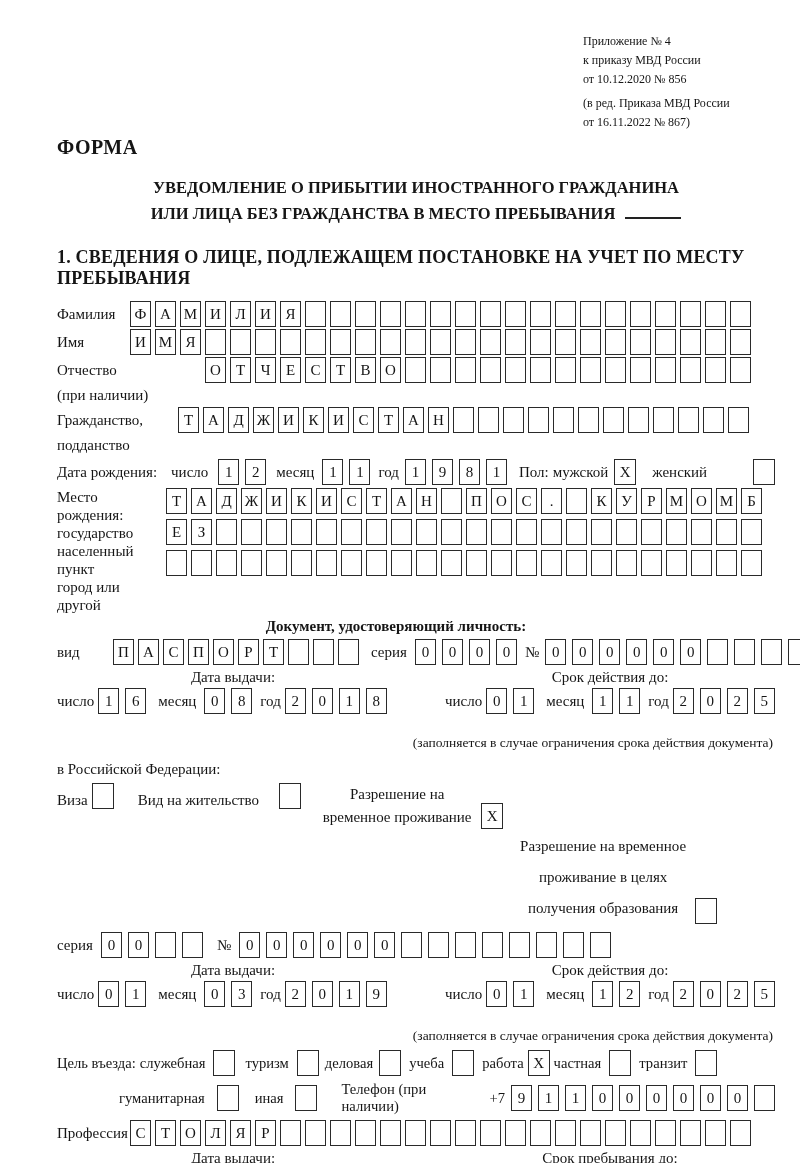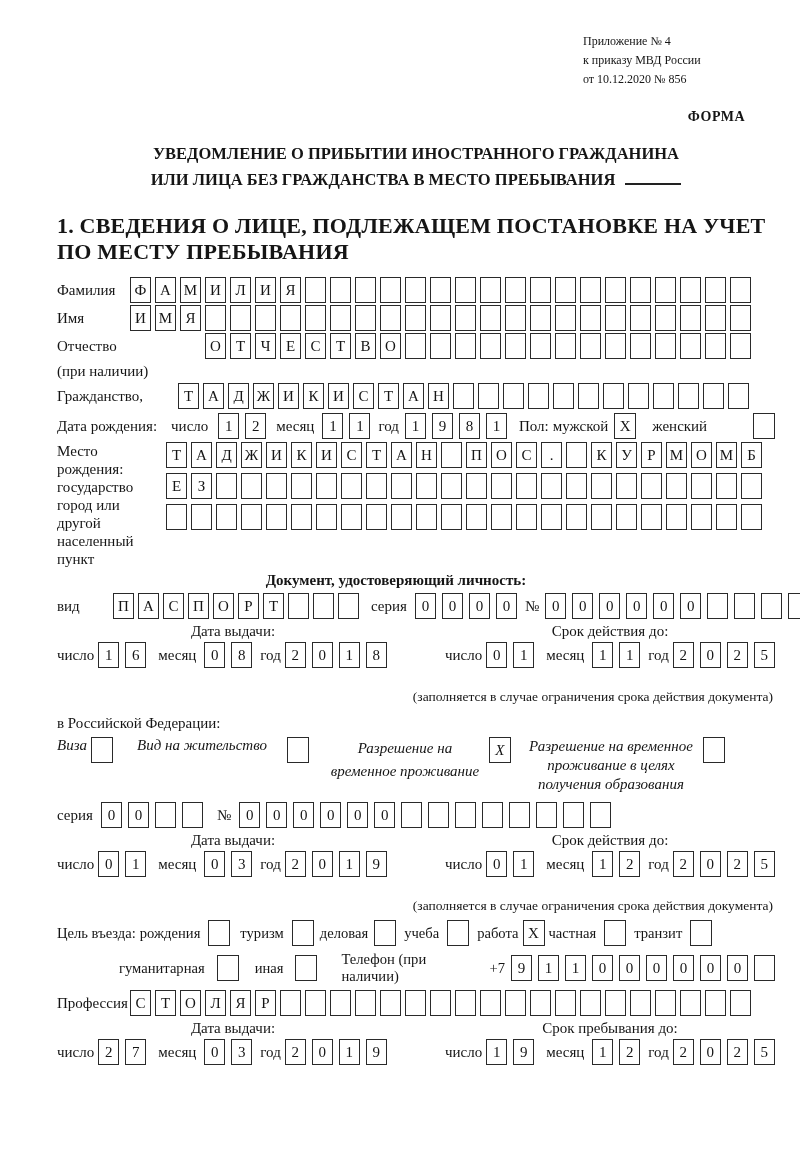--- a/index.html
+++ b/index.html
@@ -4,24 +4,24 @@
 <style>
   html,body{margin:0;padding:0;background:#fff;}
   .page{
     width:800px;height:1163px;box-sizing:border-box;position:relative;
     background:#fff;color:#151515;overflow:hidden;
     font-family:"Liberation Serif","DejaVu Serif",serif;
     padding:32px 25px 10px 57px;font-size:15px;
   }
   .appendix{margin-left:auto;width:192px;font-size:12px;line-height:19px;}
   .appendix .amended{margin-top:5px;}
-  .forma{font-weight:bold;font-size:14px;text-align:right;padding-right:30px;margin-top:20px;letter-spacing:.5px;}
+  .forma{font-weight:bold;font-size:20px;text-align:left;padding-right:30px;margin-top:4px;letter-spacing:.5px;}
   .title{font-weight:bold;font-size:16.5px;text-align:center;line-height:26px;margin-top:16px;}
   .blank-underline{display:inline-block;width:56px;border-bottom:2px solid #222;height:14px;margin-left:10px;}
-  .section-heading{font-weight:bold;font-size:22px;margin-top:20px;letter-spacing:.2px;}
+  .section-heading{font-weight:bold;font-size:18px;margin-top:20px;letter-spacing:.2px;}
   .row{display:flex;align-items:center;margin-bottom:2px;min-height:26px;}
   .row.top{align-items:flex-start;}
   .textline{font-size:15px;line-height:20px;margin-bottom:2px;}
   .label{flex:none;}
   .cells{display:flex;gap:4px;flex:none;}
   .cells.spread{gap:6px;}
   .cell{
     width:21px;height:26px;box-sizing:border-box;border:1.6px solid #2a2a2a;
     display:flex;align-items:center;justify-content:center;
     font-size:15px;flex:none;background:#fff;
@@ -38,34 +38,38 @@
   .ml4{margin-left:4px}.ml6{margin-left:6px}.ml8{margin-left:8px}.ml10{margin-left:10px}
   .ml12{margin-left:12px}.ml14{margin-left:14px}.ml16{margin-left:16px}.ml20{margin-left:20px}
   .ml24{margin-left:24px}.ml28{margin-left:28px}.mla{margin-left:auto}
   .doc-heading{font-weight:bold;text-align:center;margin:4px 40px 4px 0;font-size:15px;}
   .two-col{display:flex;margin-top:4px;}
   .col{flex:none;}
   .col-heading{text-align:center;font-size:15px;margin-bottom:2px;}
   .note-right{font-size:13.5px;text-align:right;padding-right:2px;margin-top:19px;}
   .intro{margin-top:6px;line-height:24px;}
   .opts{display:flex;align-items:flex-start;margin-top:2px;}
-  .opt{display:flex;align-items:flex-start;font-style:italic;}
+  .opt{display:flex;align-items:flex-end;}
   .opt-label-c{width:152px;text-align:center;line-height:23px;flex:none;}
-  .opt-label-c2{width:168px;text-align:center;line-height:19px;flex:none;}
+  .opt-label-c2{width:168px;text-align:center;line-height:31px;flex:none;margin-top:48px;}
   .purpose-row{display:flex;align-items:center;font-size:14.6px;margin-top:4px;}
 </style>
 </head>
 <body>
 
 <div class="page">
 
   <div class="appendix">
     <div>Приложение № 4</div>
     <div>к приказу МВД России</div>
     <div>от 10.12.2020 № 856</div>
+    <div class="amended">
+      <div>(в ред. Приказа МВД России</div>
+      <div>от 16.11.2022 № 867)</div>
+    </div>
   </div>
 
   <div class="forma">ФОРМА</div>
 
   <div class="title">
     <div>УВЕДОМЛЕНИЕ О ПРИБЫТИИ ИНОСТРАННОГО ГРАЖДАНИНА</div>
     <div>
       <span>ИЛИ ЛИЦА БЕЗ ГРАЖДАНСТВА В МЕСТО ПРЕБЫВАНИЯ</span><span class="blank-underline"></span>
     </div>
   </div>
@@ -184,20 +188,21 @@
         <span class="cell"></span>
         <span class="cell"></span>
         <span class="cell"></span>
         <span class="cell"></span>
         <span class="cell"></span>
         <span class="cell"></span>
         <span class="cell"></span>
         <span class="cell"></span>
       </span>
   </div>
+  <div class="textline">подданство</div>
 
   <div class="row" style="margin-top:4px;">
     <span class="label">Дата рождения:</span>
     <span class="label ml14">число</span>
     <span class="cells spread ml10">
         <span class="cell">1</span>
         <span class="cell">2</span>
       </span>
     <span class="label ml10">месяц</span>
     <span class="cells spread ml8">
@@ -215,22 +220,22 @@
     <span class="label ml4">мужской</span>
     <span class="checkbox ml6">X</span>
     <span class="label ml16">женский</span>
     <span class="checkbox mla"></span>
   </div>
 
   <div class="row top" style="margin-top:3px;">
     <div class="lw109">
       <div>Место рождения:</div>
       <div>государство</div>
+      <div>населенный пункт</div>
       <div>город или другой</div>
-      <div>населенный пункт</div>
     </div>
     <div class="stack">
       <span class="cells">
           <span class="cell">Т</span>
           <span class="cell">А</span>
           <span class="cell">Д</span>
           <span class="cell">Ж</span>
           <span class="cell">И</span>
           <span class="cell">К</span>
           <span class="cell">И</span>
@@ -485,21 +490,21 @@
             <span class="cell">2</span>
             <span class="cell">5</span>
           </span>
       </div>
     </div>
   </div>
   <div class="note-right">(заполняется в случае ограничения срока действия документа)</div>
 
   <div class="purpose-row" style="margin-top:6px;">
     <span>Цель въезда:</span>
-    <span class="ml4">рождения</span>
+    <span class="ml4">служебная</span>
     <span class="checkbox ml8"></span>
     <span class="ml10">туризм</span>
     <span class="checkbox ml8"></span>
     <span class="ml6">деловая</span>
     <span class="checkbox ml6"></span>
     <span class="ml8">учеба</span>
     <span class="checkbox ml8"></span>
     <span class="ml8">работа</span>
     <span class="checkbox ml4">X</span>
     <span class="ml4">частная</span>

